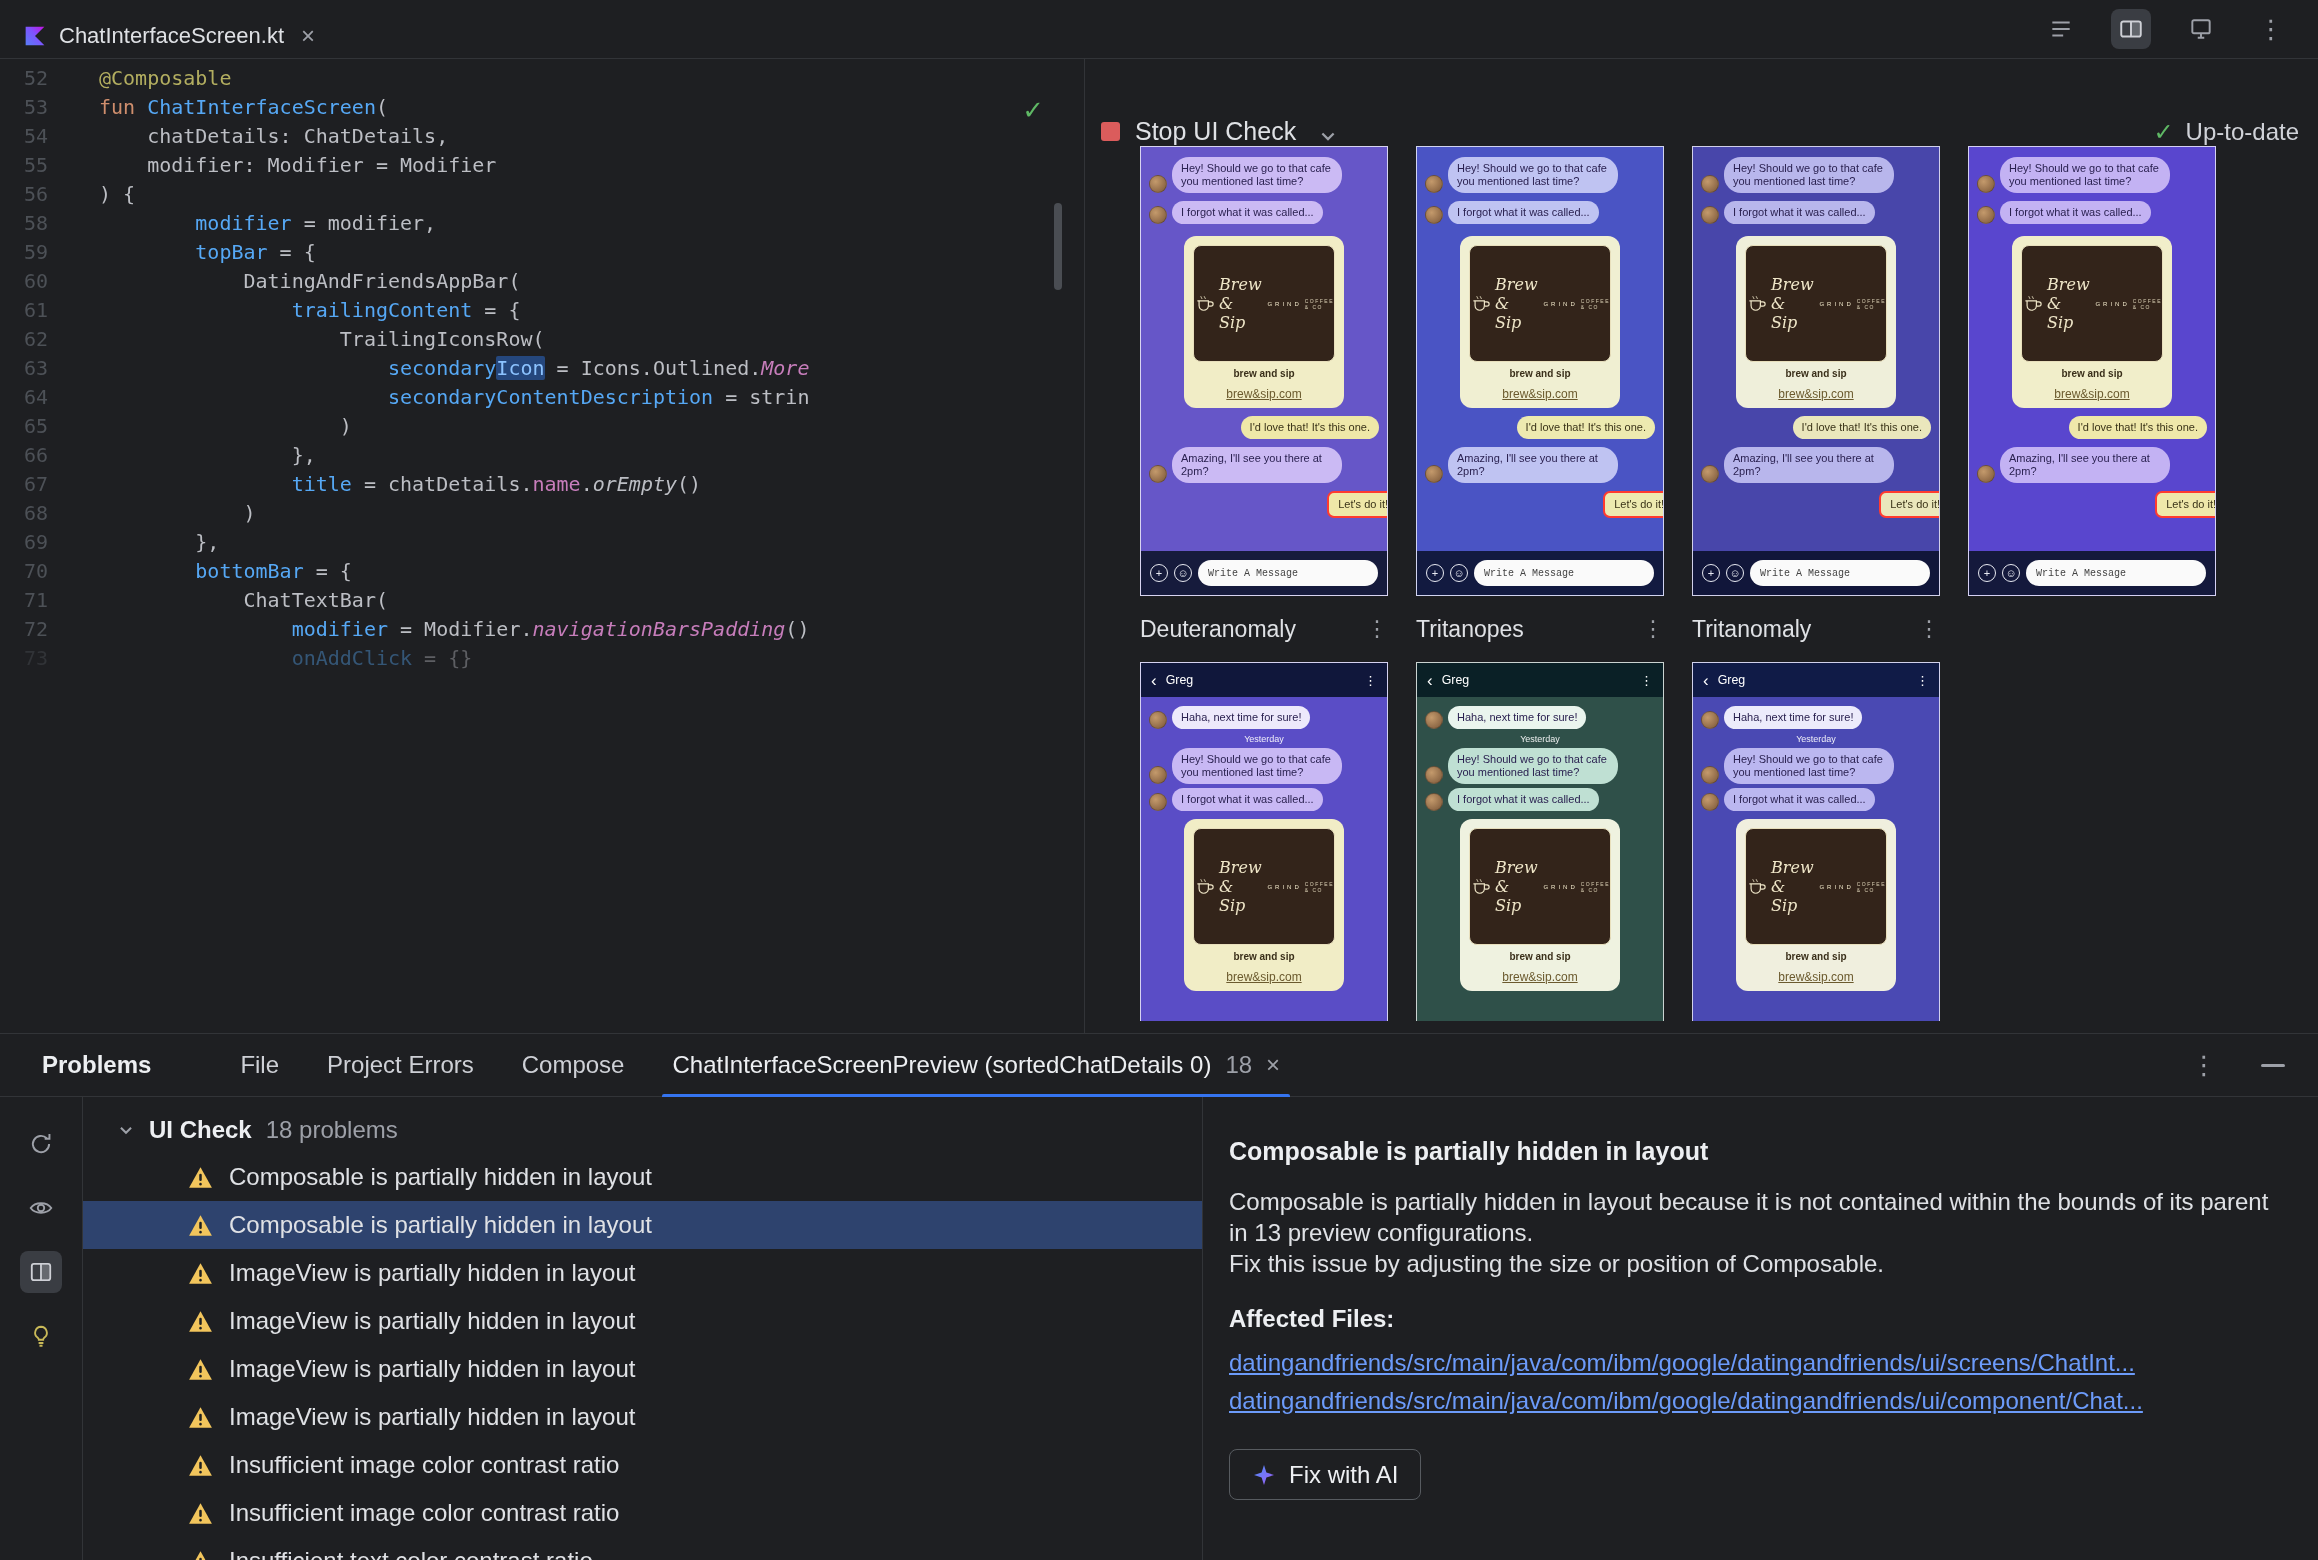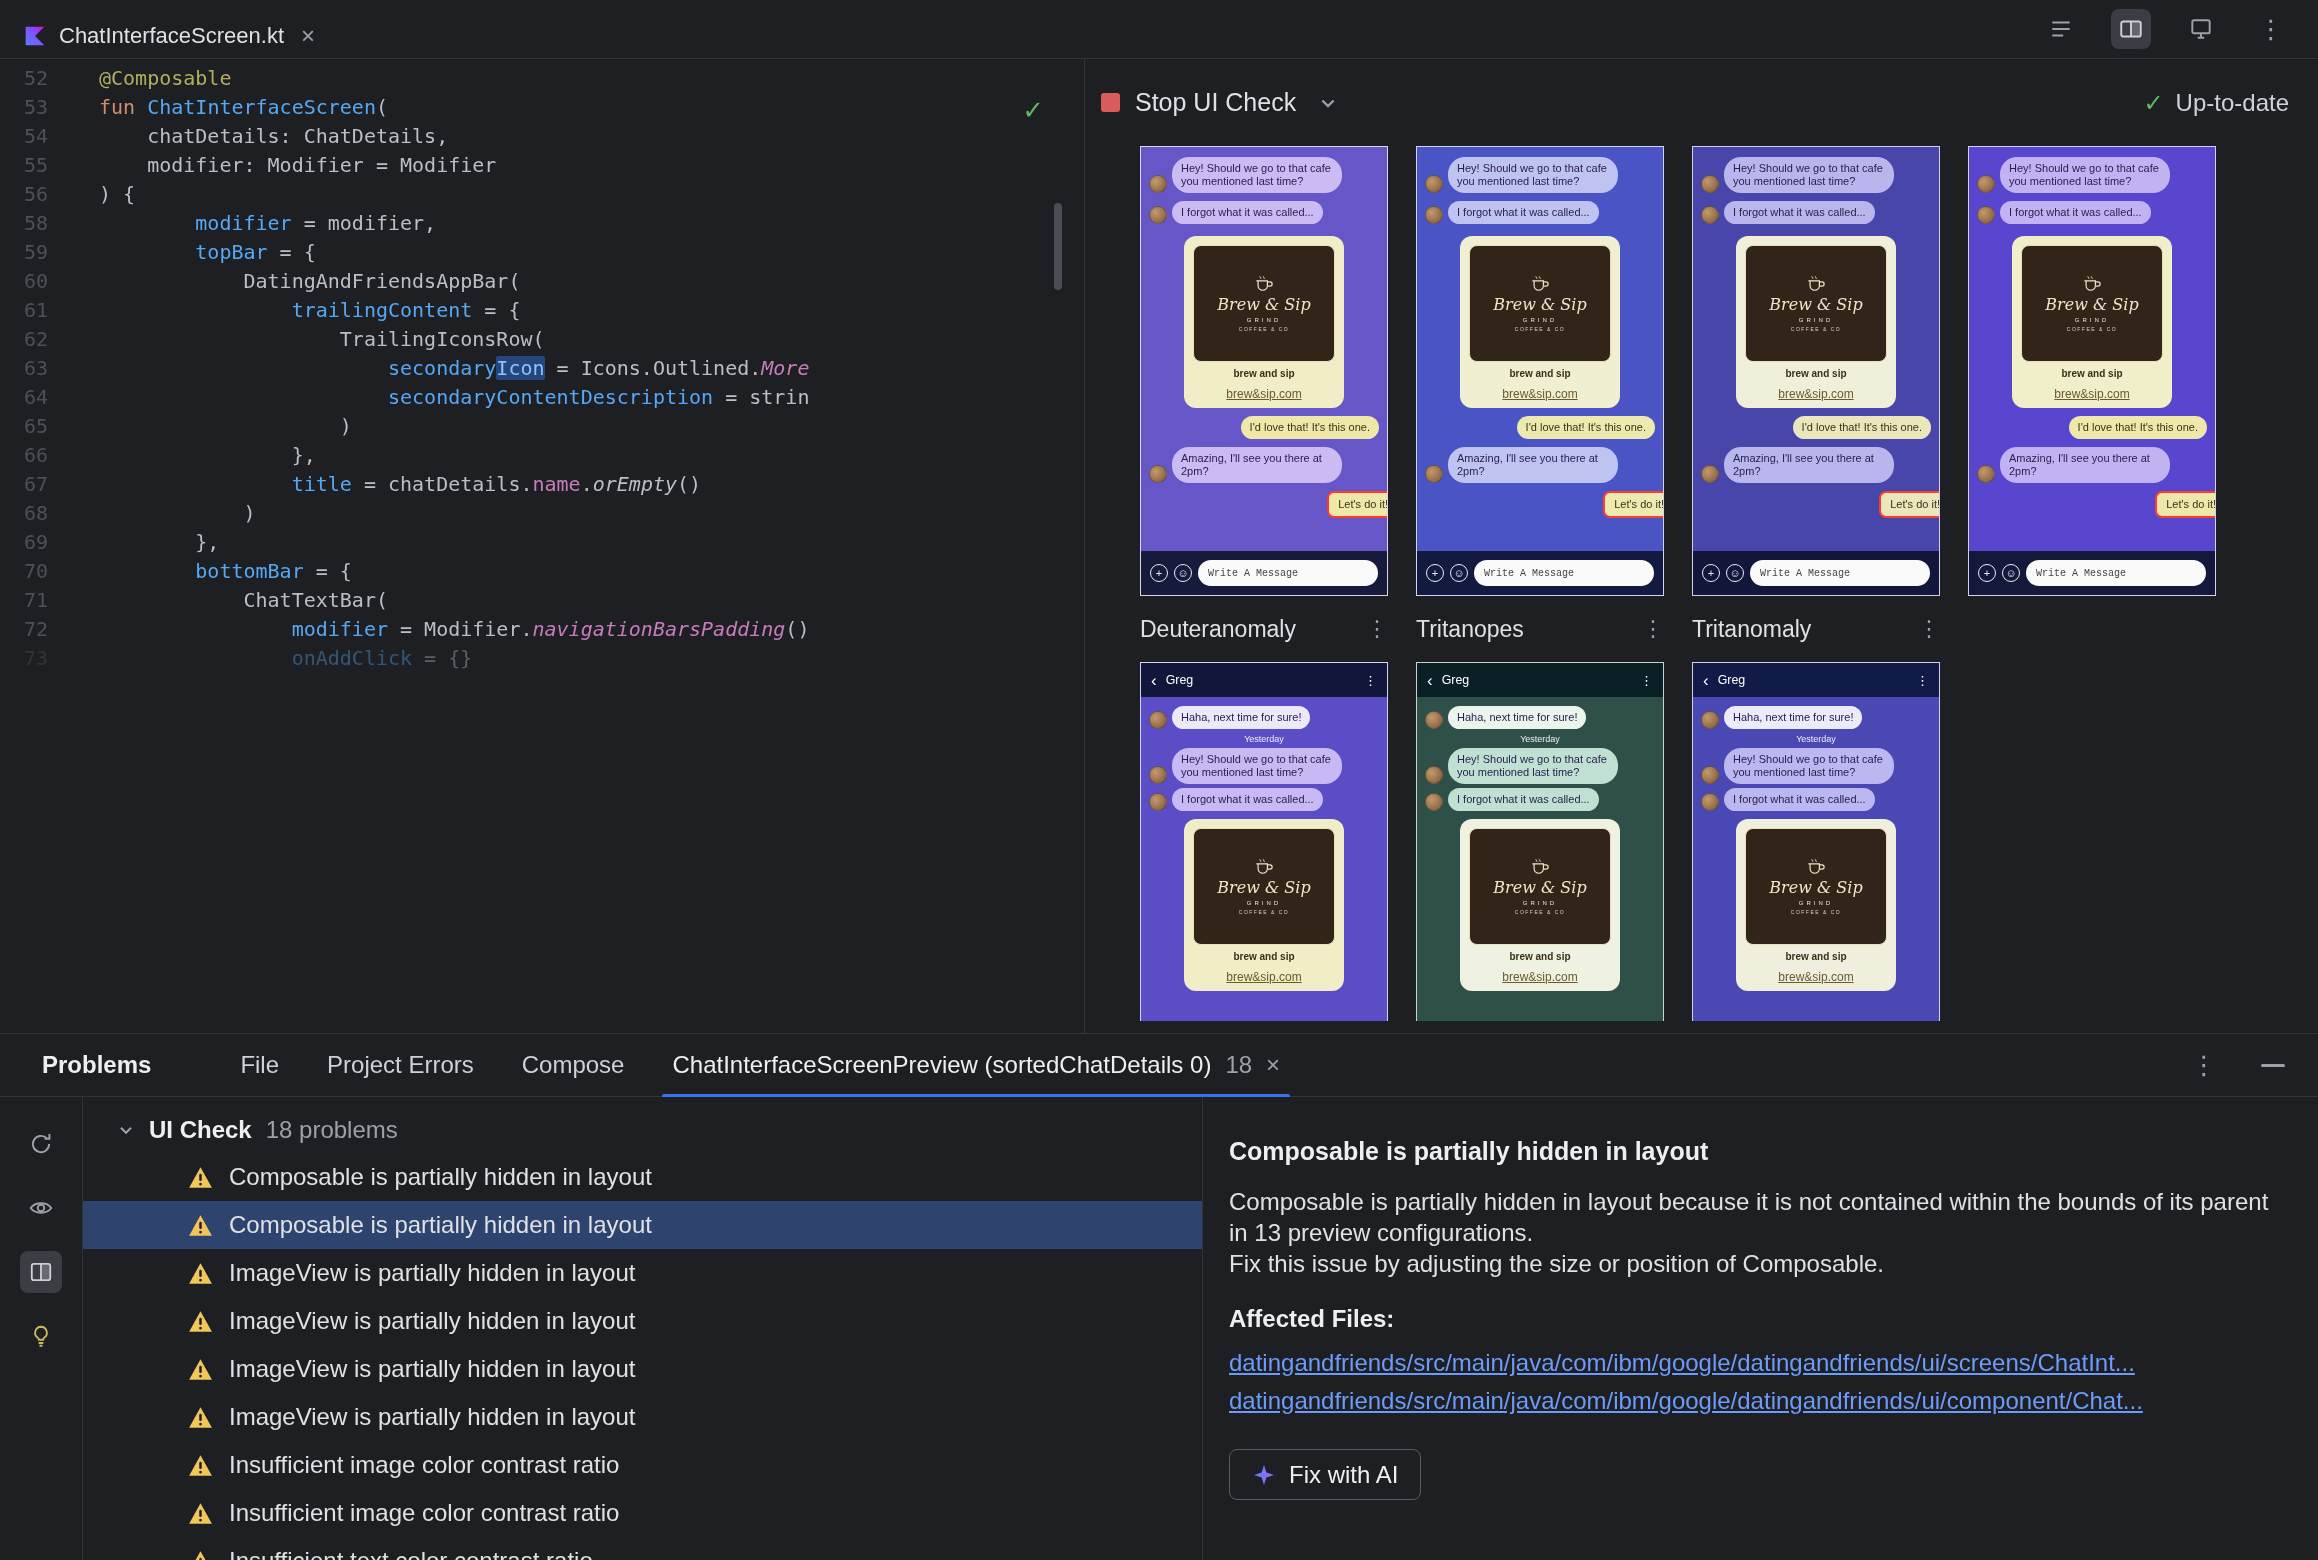--- a/index.html
+++ b/index.html
@@ -27,21 +27,21 @@
   .lc { padding-left:51px; }
   .tk-d { color:#BCBEC4; } .tk-ann { color:#B3AE60; } .tk-kw { color:#CF8E6D; }
   .tk-fn { color:#56A8F5; } .tk-arg { color:#56A8F5; } .tk-prop { color:#C77DBB; }
   .tk-ext { color:#C77DBB; font-style:italic; } .tk-exd { color:#BCBEC4; font-style:italic; }
   .tk-sel { color:#8CC3FF; background:#25477D; border-radius:2px; }
   .ed-check { position:absolute; top:36px; right:40px; color:#5FB865; font-size:26px; }
   .ed-scroll { position:absolute; top:144px; right:22px; width:8px; height:87px; background:#4A4D53; border-radius:4px; }
 
   
   .preview-pane { flex:1; display:flex; flex-direction:column; min-width:0; background:#1E1F22; }
-  .preview-header { height:87px; flex:none; display:flex; align-items:center; padding:0 30px 0 16px; }
+  .preview-header { height:87px; flex:none; display:flex; align-items:flex-end; padding:0 20px 0 16px; }
   .stop-btn { display:flex; align-items:center; gap:15px; }
   .stop-square { width:19px; height:19px; background:#DB5C5C; border-radius:3px; }
   .stop-label { font-size:25px; color:#DFE1E5; }
   .hdr-chev { margin-left:22px; display:flex; align-items:center; }
   .uptodate { margin-left:auto; display:flex; align-items:center; gap:12px; font-size:24px; color:#D0D2D8; }
   .uptodate .chk { color:#5FB865; font-size:24px; }
   .preview-grid { flex:1; padding-left:55px; overflow:hidden; }
   .prow { display:flex; gap:28px; }
   .prow.top { height:450px; }
   .labels { height:66px; display:flex; gap:28px; align-items:center; }
@@ -58,21 +58,21 @@
   .msg-row { display:flex; align-items:flex-end; gap:5px; margin:4px 0; }
   .msg-row.right { justify-content:flex-end; }
   .avatar { width:18px; height:18px; border-radius:50%; flex:none;
             background:radial-gradient(circle at 35% 35%, #C49A6C, #7A5638); border:1px solid rgba(0,0,0,.25); }
   .bubble { background:var(--bub); color:#2A2150; font-size:11px; line-height:13px; padding:5px 9px; border-radius:17px; max-width:170px; }
   .bubble.lite { background:var(--bub2); }
   .bubble.accent { background:var(--cream2); color:#3A3318; }
   .bubble.clipped { border:2px solid #FF3B30; border-radius:7px; margin-right:-20px; white-space:nowrap; }
   .day { text-align:center; color:rgba(255,255,255,.9); font-size:9px; margin:5px 0 3px; }
   .coffee-card { width:160px; margin:8px auto 4px; background:var(--cream); border-radius:12px; padding:9px 9px 7px; }
-  .card-inner { background:#33241A; border:1.5px solid #E8DFBC; border-radius:8px; height:117px; display:flex; flex-direction:column;
+  .card-inner { background:#33241A; border:1.5px solid #E8DFBC; border-radius:8px; height:117px; display:flex; flex-direction:row;
                 align-items:center; justify-content:center; gap:3px; color:#EFE6C8; }
   .brand { font-family:"DejaVu Serif","Liberation Serif",serif; font-style:italic; font-size:16px; }
   .grind { font-size:6px; letter-spacing:3px; }
   .tagline { font-size:5px; letter-spacing:1.5px; opacity:.85; }
   .card-name { text-align:center; font-size:10px; font-weight:bold; color:#3A2F1A; margin-top:6px; }
   .card-url { text-align:center; font-size:12px; color:#6B5A2E; margin-top:8px;text-decoration:underline; }
   .inputbar { margin:auto -8px 0; background:var(--bar); height:44px; display:flex; align-items:center; gap:6px; padding:0 9px; }
   .circle-ic { width:18px; height:18px; border:1.2px solid #E8EAF2; border-radius:50%; color:#E8EAF2; font-size:11px;
                display:flex; align-items:center; justify-content:center; flex:none; }
   .pill { flex:1; background:#FAFAFA; border-radius:13px; height:26px; display:flex; align-items:center; padding:0 10px; font-size:10px; color:#444;font-family:Liberation Mono, monospace; }

